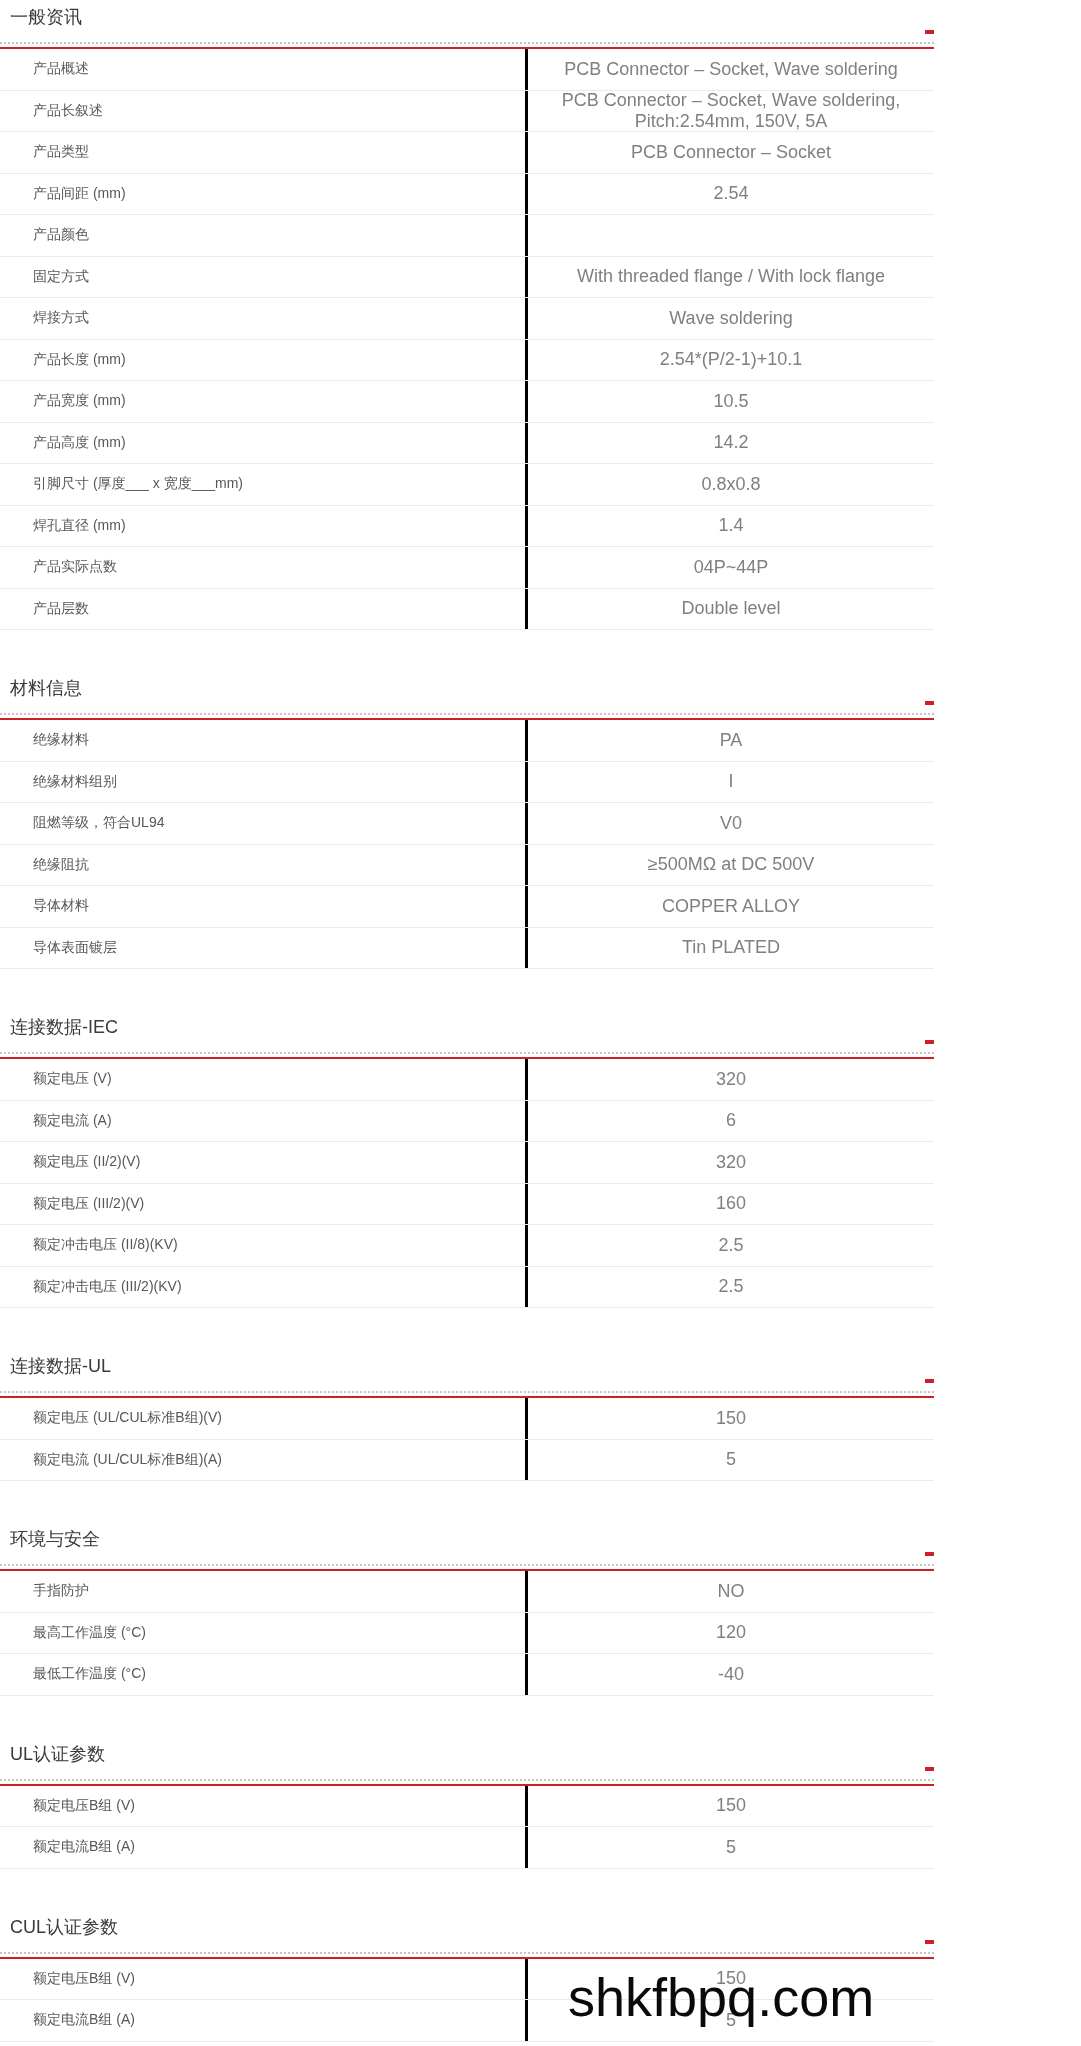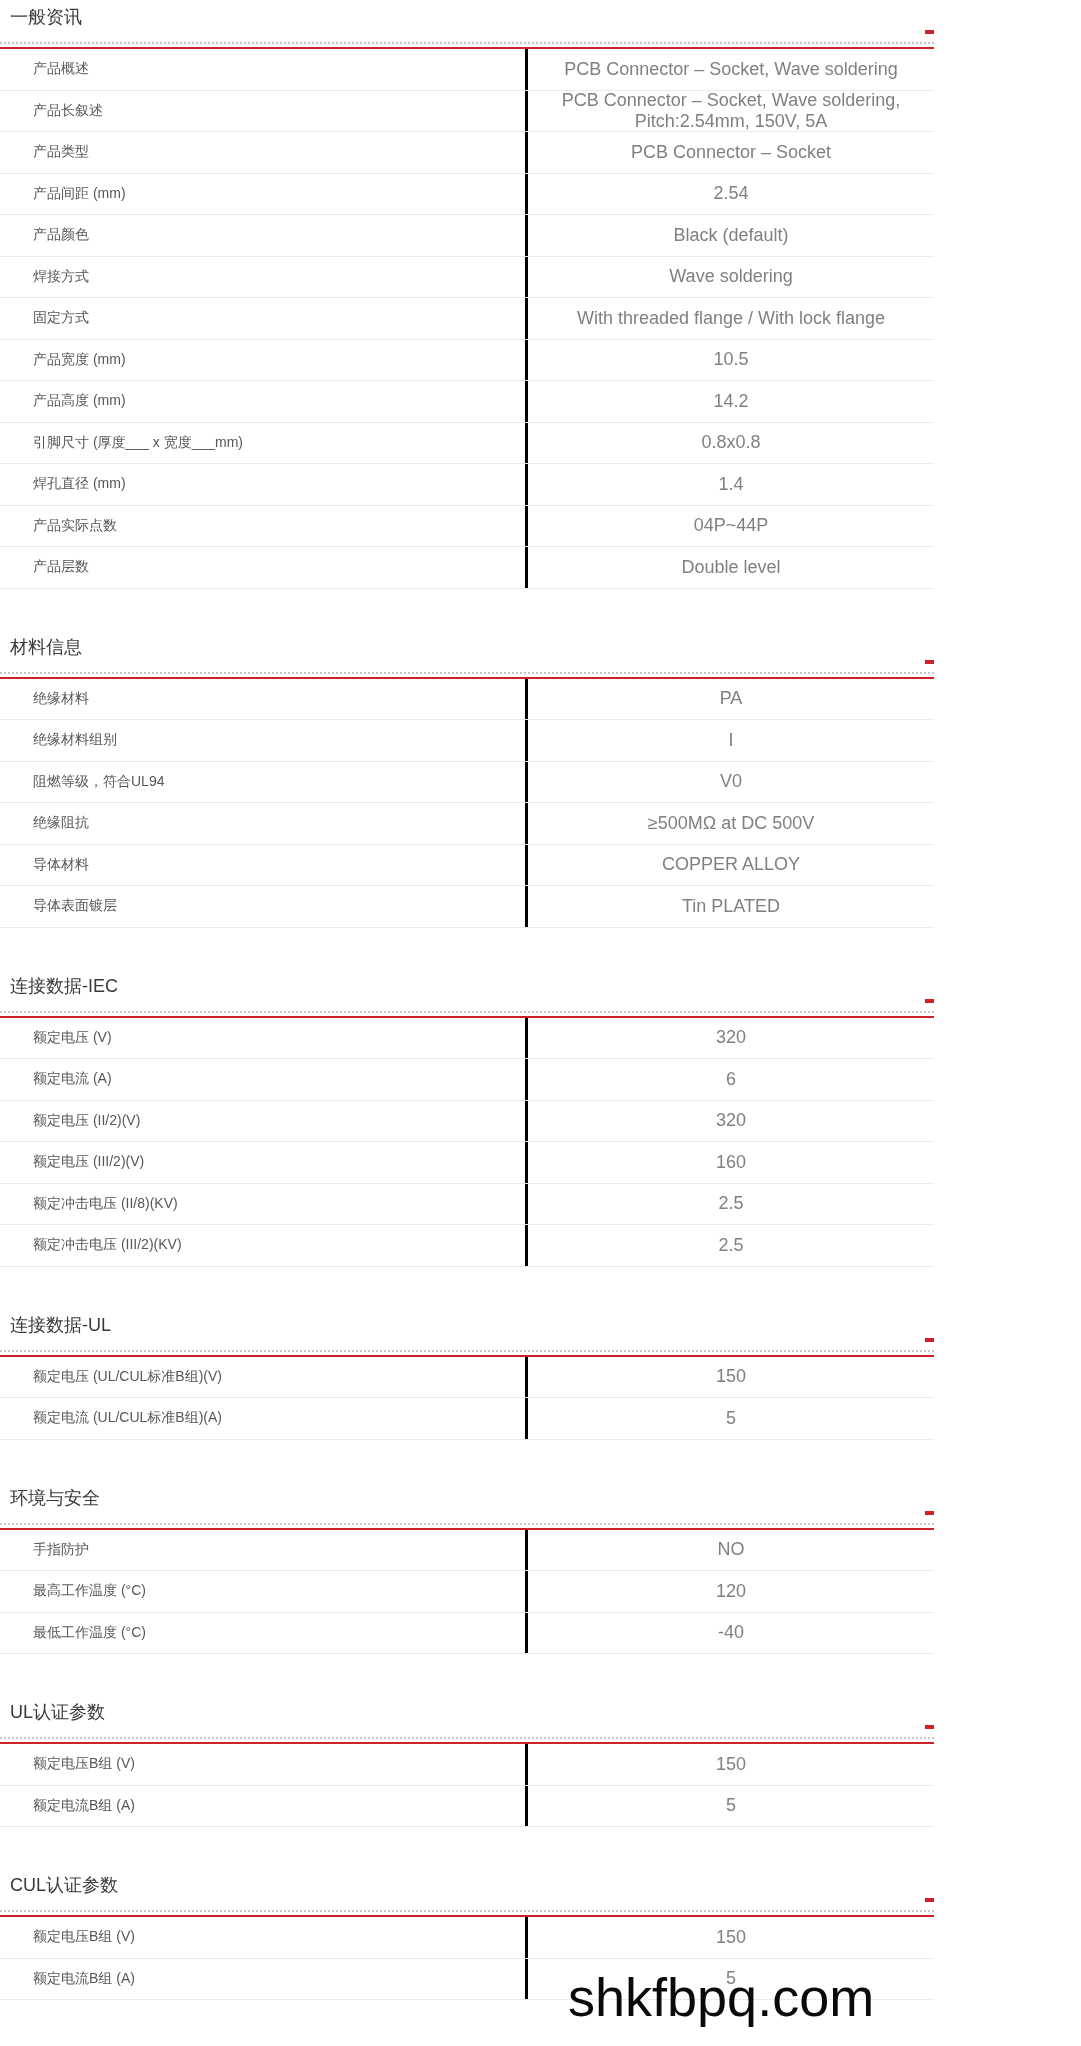--- a/index.html
+++ b/index.html
@@ -106,33 +106,36 @@
     <div class="cell-value">PCB Connector – Socket</div>
   </div>
 
   <div class="row">
     <div class="cell-label">产品间距 (mm)</div>
     <div class="cell-value">2.54</div>
   </div>
 
   <div class="row">
     <div class="cell-label">产品颜色</div>
-    <div class="cell-value">Black (default)</div>
+  </div>
+
+  <div class="row">
+    <div class="cell-label">固定方式</div>
+    <div class="cell-value">With threaded flange / With lock flange</div>
   </div>
 
   <div class="row">
     <div class="cell-label">焊接方式</div>
     <div class="cell-value">Wave soldering</div>
   </div>
 
   <div class="row">
-    <div class="cell-label">固定方式</div>
-    <div class="cell-value">With threaded flange / With lock flange</div>
-  </div>
-
+    <div class="cell-label">产品长度 (mm)</div>
+    <div class="cell-value">2.54*(P/2-1)+10.1</div>
+  </div>
 
   <div class="row">
     <div class="cell-label">产品宽度 (mm)</div>
     <div class="cell-value">10.5</div>
   </div>
 
   <div class="row">
     <div class="cell-label">产品高度 (mm)</div>
     <div class="cell-value">14.2</div>
   </div>

